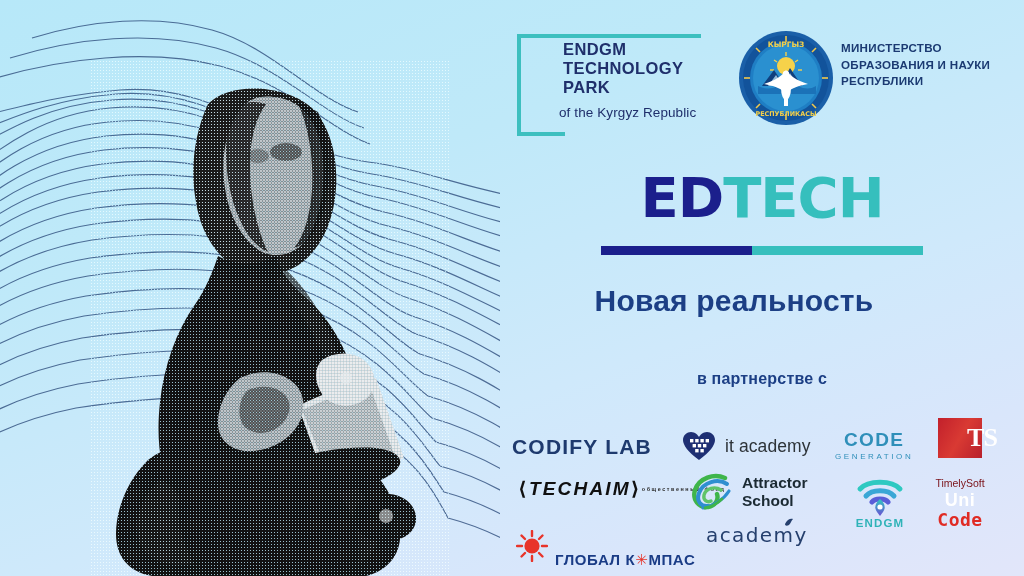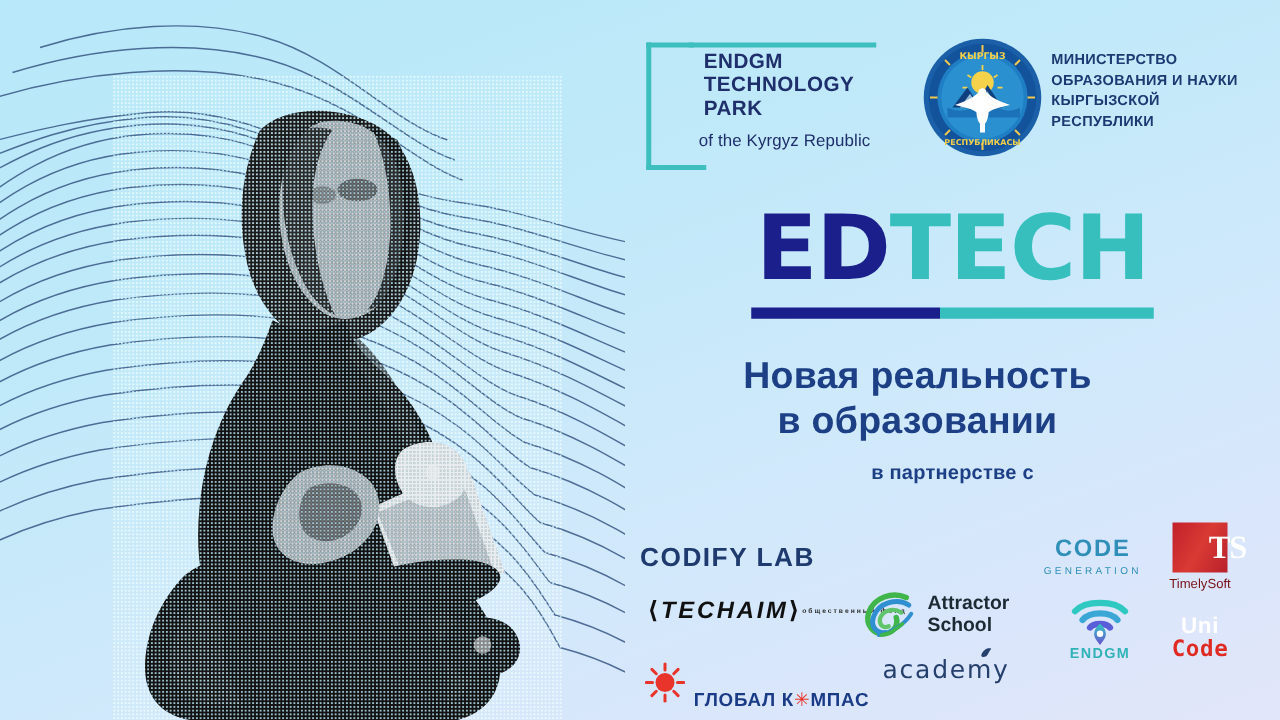--- a/index.html
+++ b/index.html
@@ -50,21 +50,21 @@
   .ministry{position:absolute;left:238px;top:0px;width:290px;height:110px;}
   .emblem{position:absolute;left:0;top:4px;width:96px;height:96px;}
   .min-txt{position:absolute;left:103px;top:14px;}
   .min-txt span{
     display:block;color:#1b3a72;font-size:11.6px;font-weight:bold;line-height:16.5px;letter-spacing:.3px;
   }
 
   
   .edtech{position:absolute;left:500px;top:152px;width:524px;text-align:center;}
   .edtech .word{
-    font-size:72px;font-weight:bold;letter-spacing:-1px;line-height:92px;
+    font-size:56px;font-weight:bold;letter-spacing:-1px;line-height:92px;
     font-family:"DejaVu Sans","Liberation Sans",sans-serif;
   }
   .edtech .ed{color:#1b1f8c;}
   .edtech .tech{color:#36bfbd;}
   .rule{margin:2px auto 0;width:322px;height:9px;display:flex;}
   .rule .a{flex:0 0 47%;background:#1b1f8c;}
   .rule .b{flex:1;background:#36bfbd;}
 
   .tagline{
     position:absolute;left:472px;top:283px;width:524px;text-align:center;
@@ -109,21 +109,21 @@
   
   .endgm-txt{color:#2fb3b8;font-size:11.5px;font-weight:bold;letter-spacing:1.1px;text-align:center;}
 
   
   .ts-box{width:44px;height:40px;background:linear-gradient(120deg,#c2202b 0%,#d93a33 50%,#b8202c 100%);
           position:relative;margin:0 auto;}
   .ts-box span{
     position:absolute;inset:0;display:flex;align-items:center;justify-content:center;
     color:#fff;font-size:26px;font-weight:bold;font-family:"Liberation Serif","DejaVu Serif",serif;letter-spacing:-1px;margin-left:44px;
   }
-  .ts-txt{color:#7a1118;font-size:10.5px;text-align:center;margin-top:3px;}
+  .ts-txt{color:#7a1118;font-size:10.5px;text-align:center;margin-top:19px;}
 
   
   .uc{text-align:center;line-height:19px;}
   .uc .u{color:#ffffff;font-size:18px;font-weight:bold;letter-spacing:.5px;font-family:Liberation Sans, sans-serif;}
   .uc .c{color:#e02b24;font-size:18px;font-weight:bold;letter-spacing:.5px;font-family:"DejaVu Sans Mono","Liberation Mono",monospace;}
 </style>
 </head>
 <body>
 
 <div class="poster">
@@ -294,47 +294,62 @@
         <ellipse cx="48" cy="58" rx="5" ry="12" fill="#ffffff"></ellipse>
         <circle cx="48" cy="44" r="3.2" fill="#ffffff"></circle>
 
         <path d="M48,9 a39,39 0 0,1 0,0" fill="none"></path>
         <text x="48" y="17" text-anchor="middle" font-size="7.4" font-weight="bold" fill="#f4d04a" font-family="DejaVu Sans, sans-serif">КЫРГЫЗ</text>
         <text x="48" y="86" text-anchor="middle" font-size="6.4" font-weight="bold" fill="#f4d04a" font-family="DejaVu Sans, sans-serif">РЕСПУБЛИКАСЫ</text>
       </svg>
       <div class="min-txt">
         <span>МИНИСТЕРСТВО</span>
         <span>ОБРАЗОВАНИЯ И НАУКИ</span>
-        <span>КЫРГЫЗСКОЙ</span>
         <span>РЕСПУБЛИКИ</span>
       </div>
     </div>
   </div>
 
   <div class="edtech">
     <span class="word ed">ED</span><span class="word tech">TECH</span>
     <div class="rule">
       <div class="a"></div>
       <div class="b"></div>
     </div>
   </div>
 
   <div class="tagline">
     <div>Новая реальность</div>
-    <div>в образовании</div>
   </div>
 
   <div class="partners-label">в партнерстве с</div>
 
   <div class="partners">
 
     <div class="pl" style="left:12px;top:20px;">
       <span class="codify">CODIFY LAB</span>
     </div>
 
+    <div class="pl" style="left:182px;top:16px;">
+      <svg width="34" height="30" viewBox="0 0 34 30">
+        <path d="M17,29 C6,21 1,14 1,9 C1,4 5,1 9,1 C13,1 16,4 17,6 C18,4 21,1 25,1 C29,1 33,4 33,9 C33,14 28,21 17,29 Z" fill="#1e2f73"></path>
+        <g fill="#ffffff">
+          <rect x="8" y="8" width="3.4" height="3.4"></rect>
+            <rect x="13.2" y="8" width="3.4" height="3.4"></rect>
+          <rect x="18.4" y="8" width="3.4" height="3.4"></rect>
+            <rect x="23.6" y="8" width="3.4" height="3.4"></rect>
+          <rect x="10.6" y="13" width="3.4" height="3.4"></rect>
+            <rect x="15.8" y="13" width="3.4" height="3.4"></rect>
+          <rect x="21" y="13" width="3.4" height="3.4"></rect>
+          <rect x="13.2" y="18" width="3.4" height="3.4"></rect>
+            <rect x="18.4" y="18" width="3.4" height="3.4"></rect>
+        </g>
+      </svg>
+      <span class="ita-txt" style="margin-left:9px;">it academy</span>
+    </div>
 
     <div class="pl" style="left:335px;top:15px;flex-direction:column;align-items:center;">
       <div class="cg1">CODE</div>
       <div class="cg2">GENERATION</div>
     </div>
 
     <div class="pl" style="left:428px;top:3px;flex-direction:column;align-items:center;width:64px;">
       <div class="ts-box">
         <span>TS</span>
       </div>

